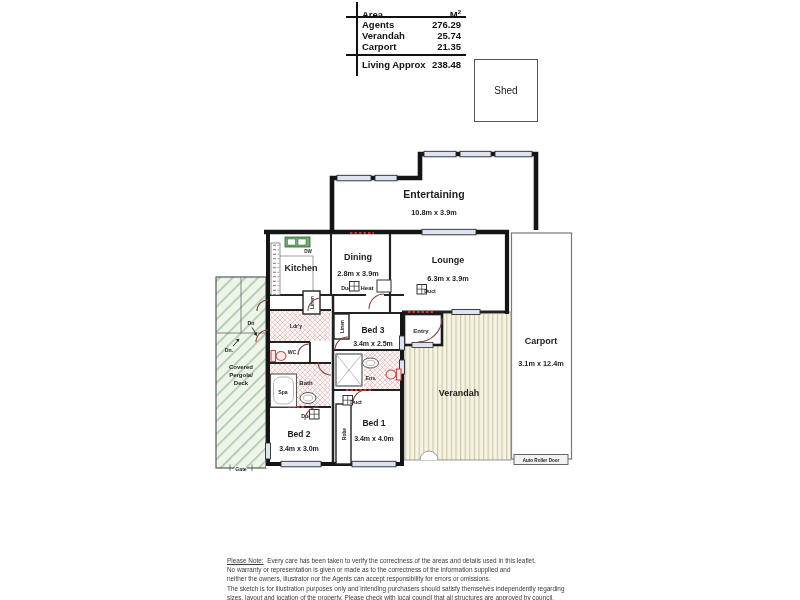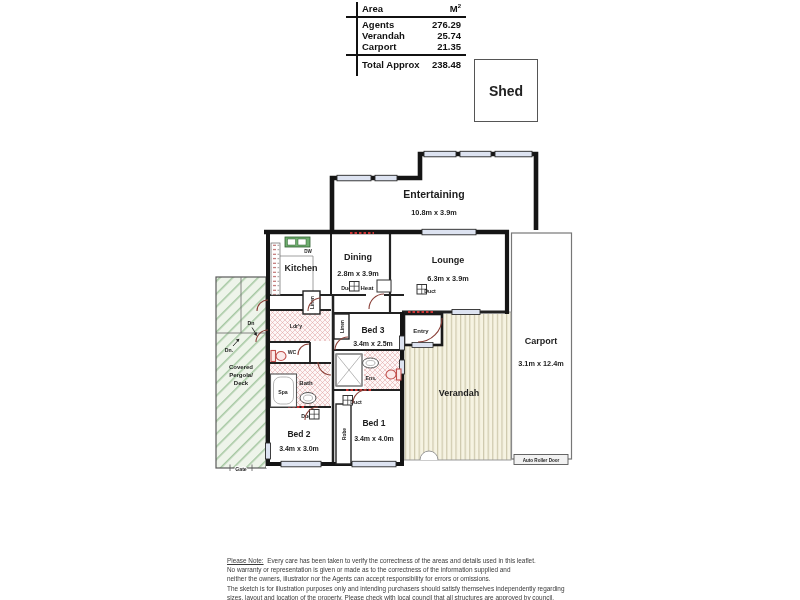--- a/index.html
+++ b/index.html
@@ -6,21 +6,21 @@
   #stage{position:relative;width:800px;height:600px;background:#ffffff;overflow:hidden;
          font-family:"Liberation Sans",sans-serif;}
   
   #area-table{position:absolute;left:344px;top:2px;width:122px;height:78px;font-size:9.5px;
               font-weight:bold;color:#111;}
   #area-table .vline{position:absolute;left:12px;top:0;width:2px;height:74px;background:#111;}
   #area-table .hline{position:absolute;left:2px;width:120px;height:2px;background:#111;}
   .trow{position:absolute;left:18px;right:5px;display:flex;justify-content:space-between;}
   
   #shed{position:absolute;left:474px;top:59px;width:62px;height:61px;border:1.6px solid #555;
-        display:flex;align-items:center;justify-content:center;font-weight:bold;font-size:14px;color:#222;}
+        display:flex;align-items:center;justify-content:center;font-weight:normal;font-size:10px;color:#222;}
   
   #plan{position:absolute;left:210px;top:140px;}
   #plan text{font-family:"Liberation Sans",sans-serif;font-weight:bold;fill:#1d1d1d;text-anchor:middle;}
   .room-name{font-size:9px;}
   .room-name-lg{font-size:10.5px;}
   .room-dims{font-size:7.3px;}
   .sm{font-size:6px;}
   .xs{font-size:5.2px;}
   .xxs{font-size:4.6px;}
   .vert{font-size:4.8px;}
@@ -29,40 +29,40 @@
               color:#3a3a3a;white-space:nowrap;}
   #disclaimer .hd{text-decoration:underline;}
 </style>
 </head>
 <body>
 
 <div id="stage">
 
   <div id="area-table">
     <div class="vline"></div>
-    <div class="trow" style="top:1px;">
+    <div class="trow" style="top:7px;">
       <span>Area</span>
       <span><span>M</span><sup style="font-size:6px;">2</sup></span>
     </div>
     <div class="hline" style="top:14px;"></div>
     <div class="trow" style="top:17px;">
       <span>Agents</span>
       <span>276.29</span>
     </div>
     <div class="trow" style="top:28px;">
       <span>Verandah</span>
       <span>25.74</span>
     </div>
     <div class="trow" style="top:39px;">
       <span>Carport</span>
       <span>21.35</span>
     </div>
     <div class="hline" style="top:52px;"></div>
     <div class="trow" style="top:57px;">
-      <span>Total Approx</span>
+      <span>Living Approx</span>
       <span>238.48</span>
     </div>
   </div>
 
   <div id="shed">
     <span>Shed</span>
   </div>
 
   <svg id="plan" width="380" height="345" viewBox="210 140 380 345">
     <defs>

